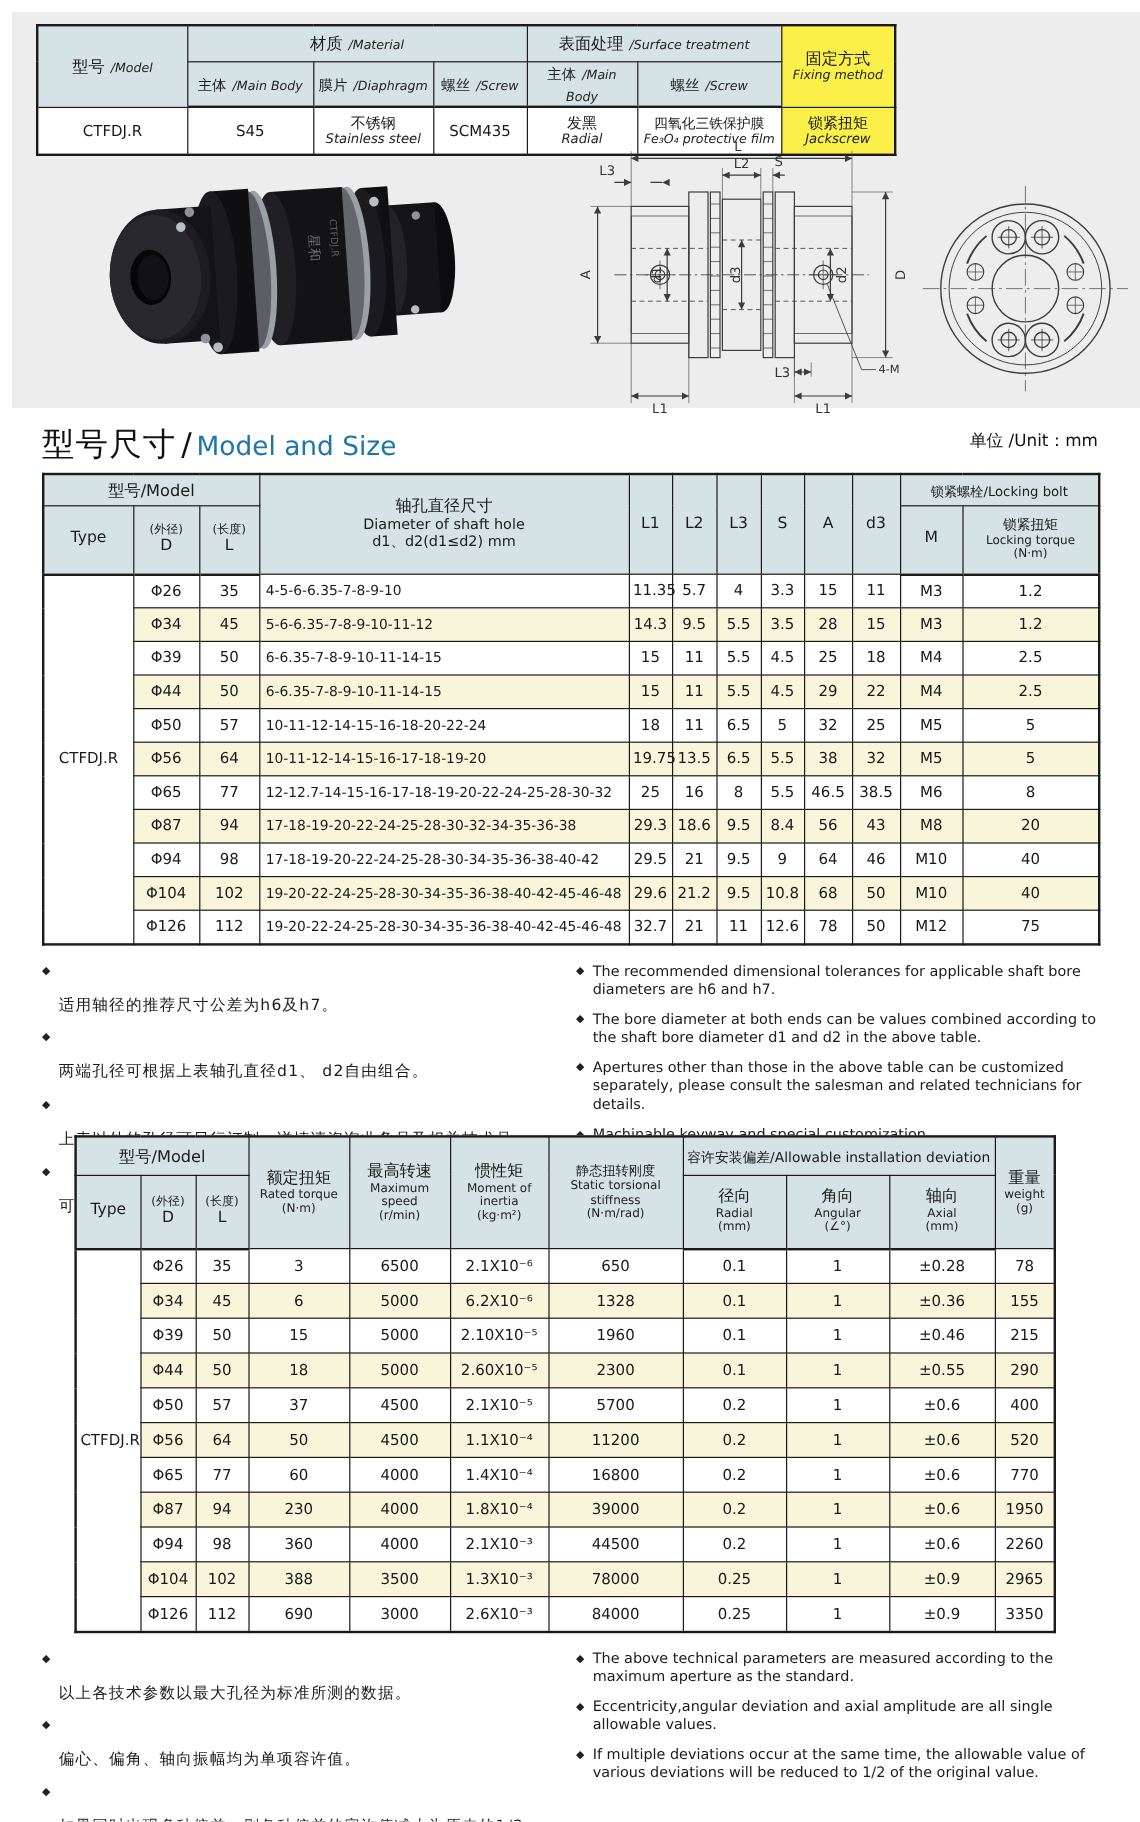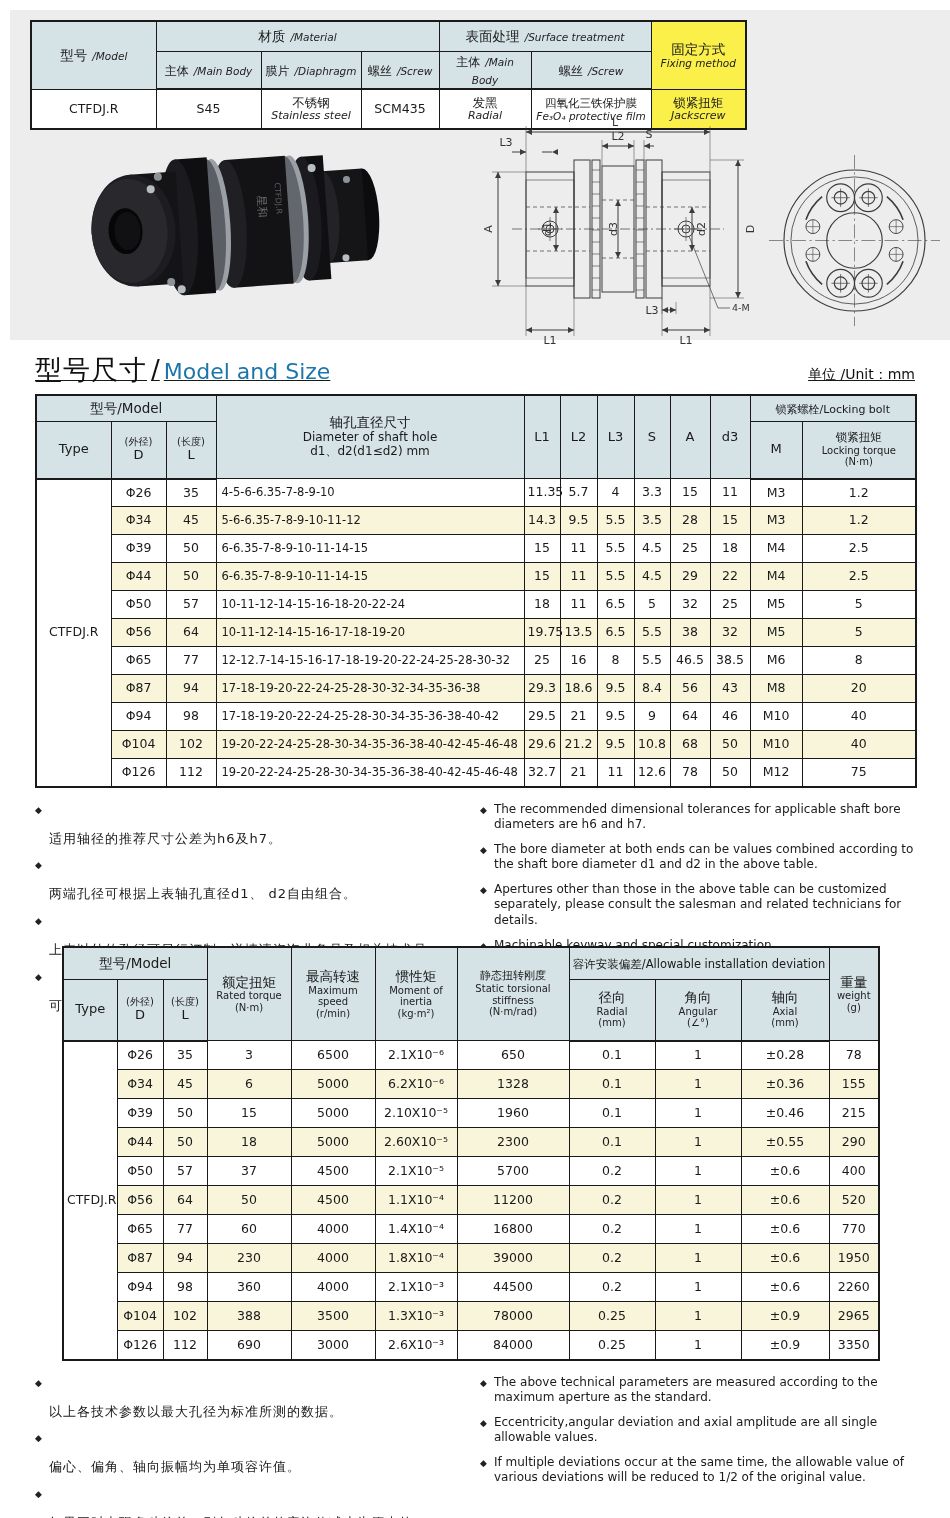--- a/index.html
+++ b/index.html
@@ -24,21 +24,21 @@
   .spec .r1{height:30px;} .spec .r2{height:27px;} .spec .r3{height:40px;}
 
   .photo{position:absolute;left:48px;top:118px;}
   .draw-side{position:absolute;left:458px;top:102px;}
   .draw-front{position:absolute;left:752px;top:138px;}
   .dim-label{font-size:11px;fill:#333;}
   .dim-small{font-size:9.5px;fill:#333;}
 
   
   .section{margin-left:35px;margin-right:35px;}
-  .title-row{display:flex;align-items:flex-end;justify-content:space-between;text-decoration:underline;}
+  .title-row{display:flex;align-items:center;justify-content:space-between;}
   .sec-title{white-space:nowrap;}
   .sec-title .t-zh{font-size:27px;color:#111;letter-spacing:1px;}
   .sec-title .t-sep{font-size:26px;color:#111;margin:0 4px;}
   .sec-title .t-en{font-size:22px;color:#1d76ab;}
   .unit-note{font-size:14px;color:#111;padding-bottom:4px;}
 
   
   .size-tbl{width:880px;margin-top:6px;}
   .size-tbl thead .h1{height:26px;}
   .size-tbl thead .h2 th{height:56px;border-bottom:2px solid #1a1a1a;}

